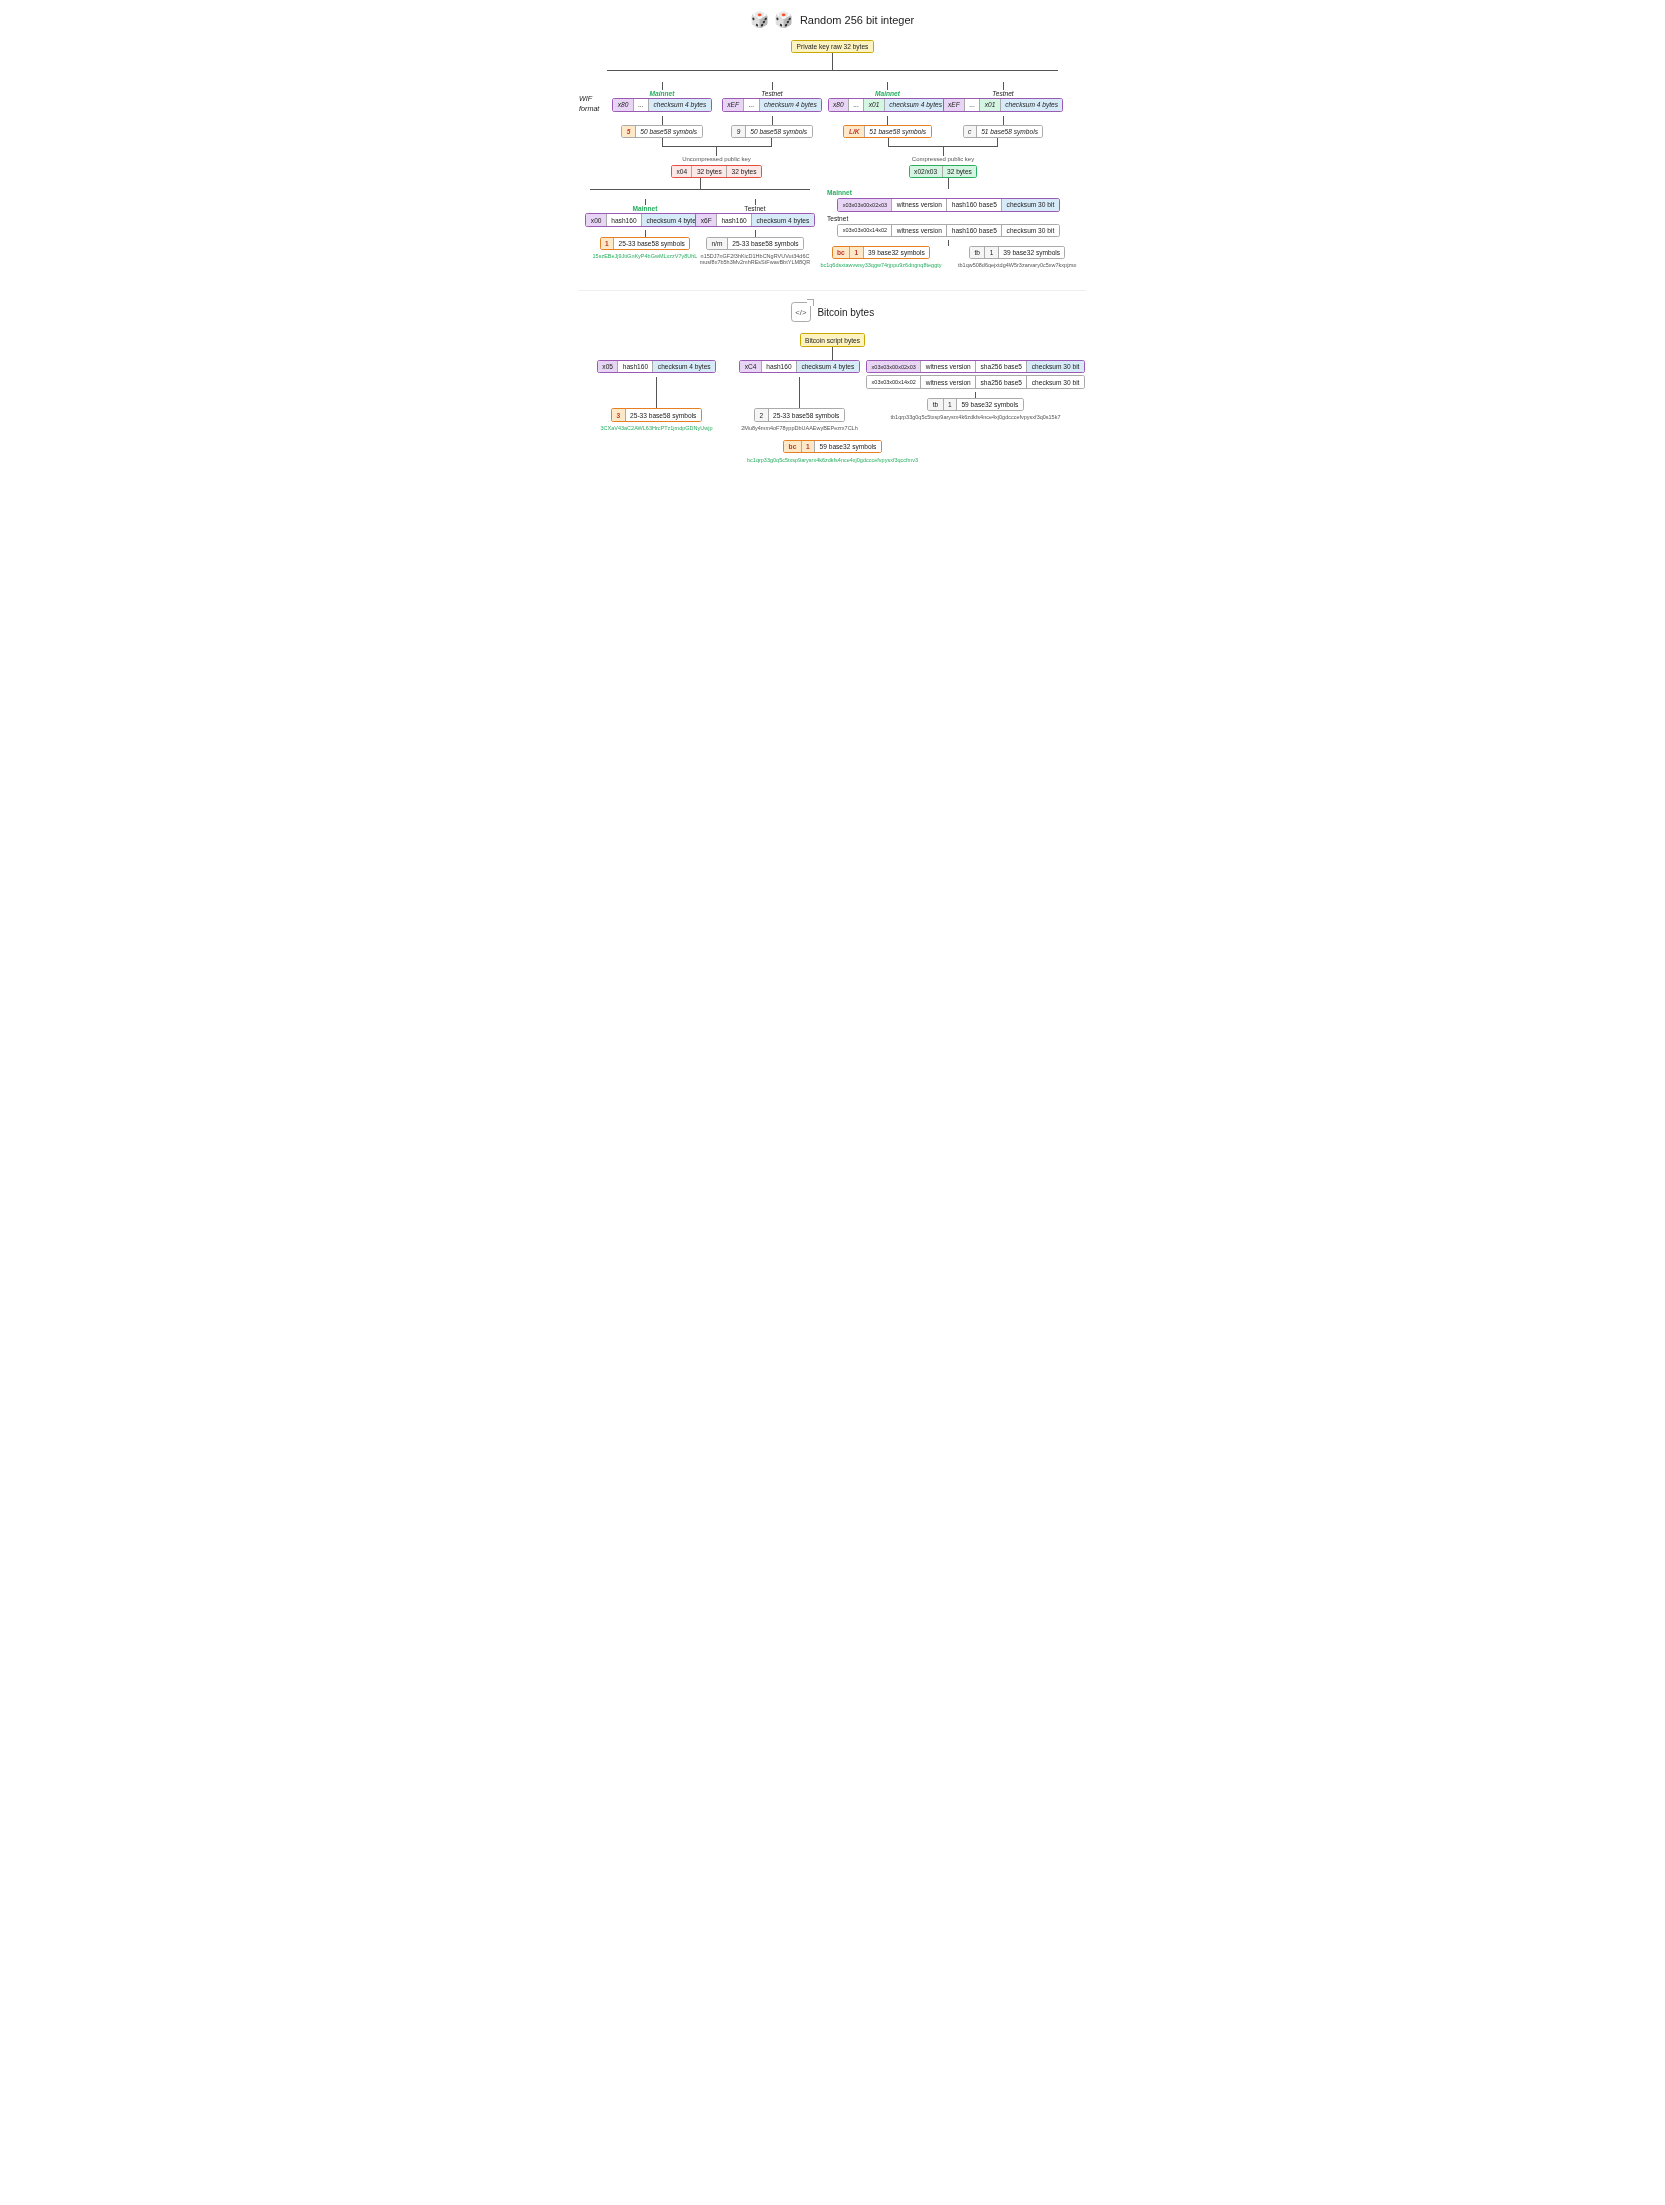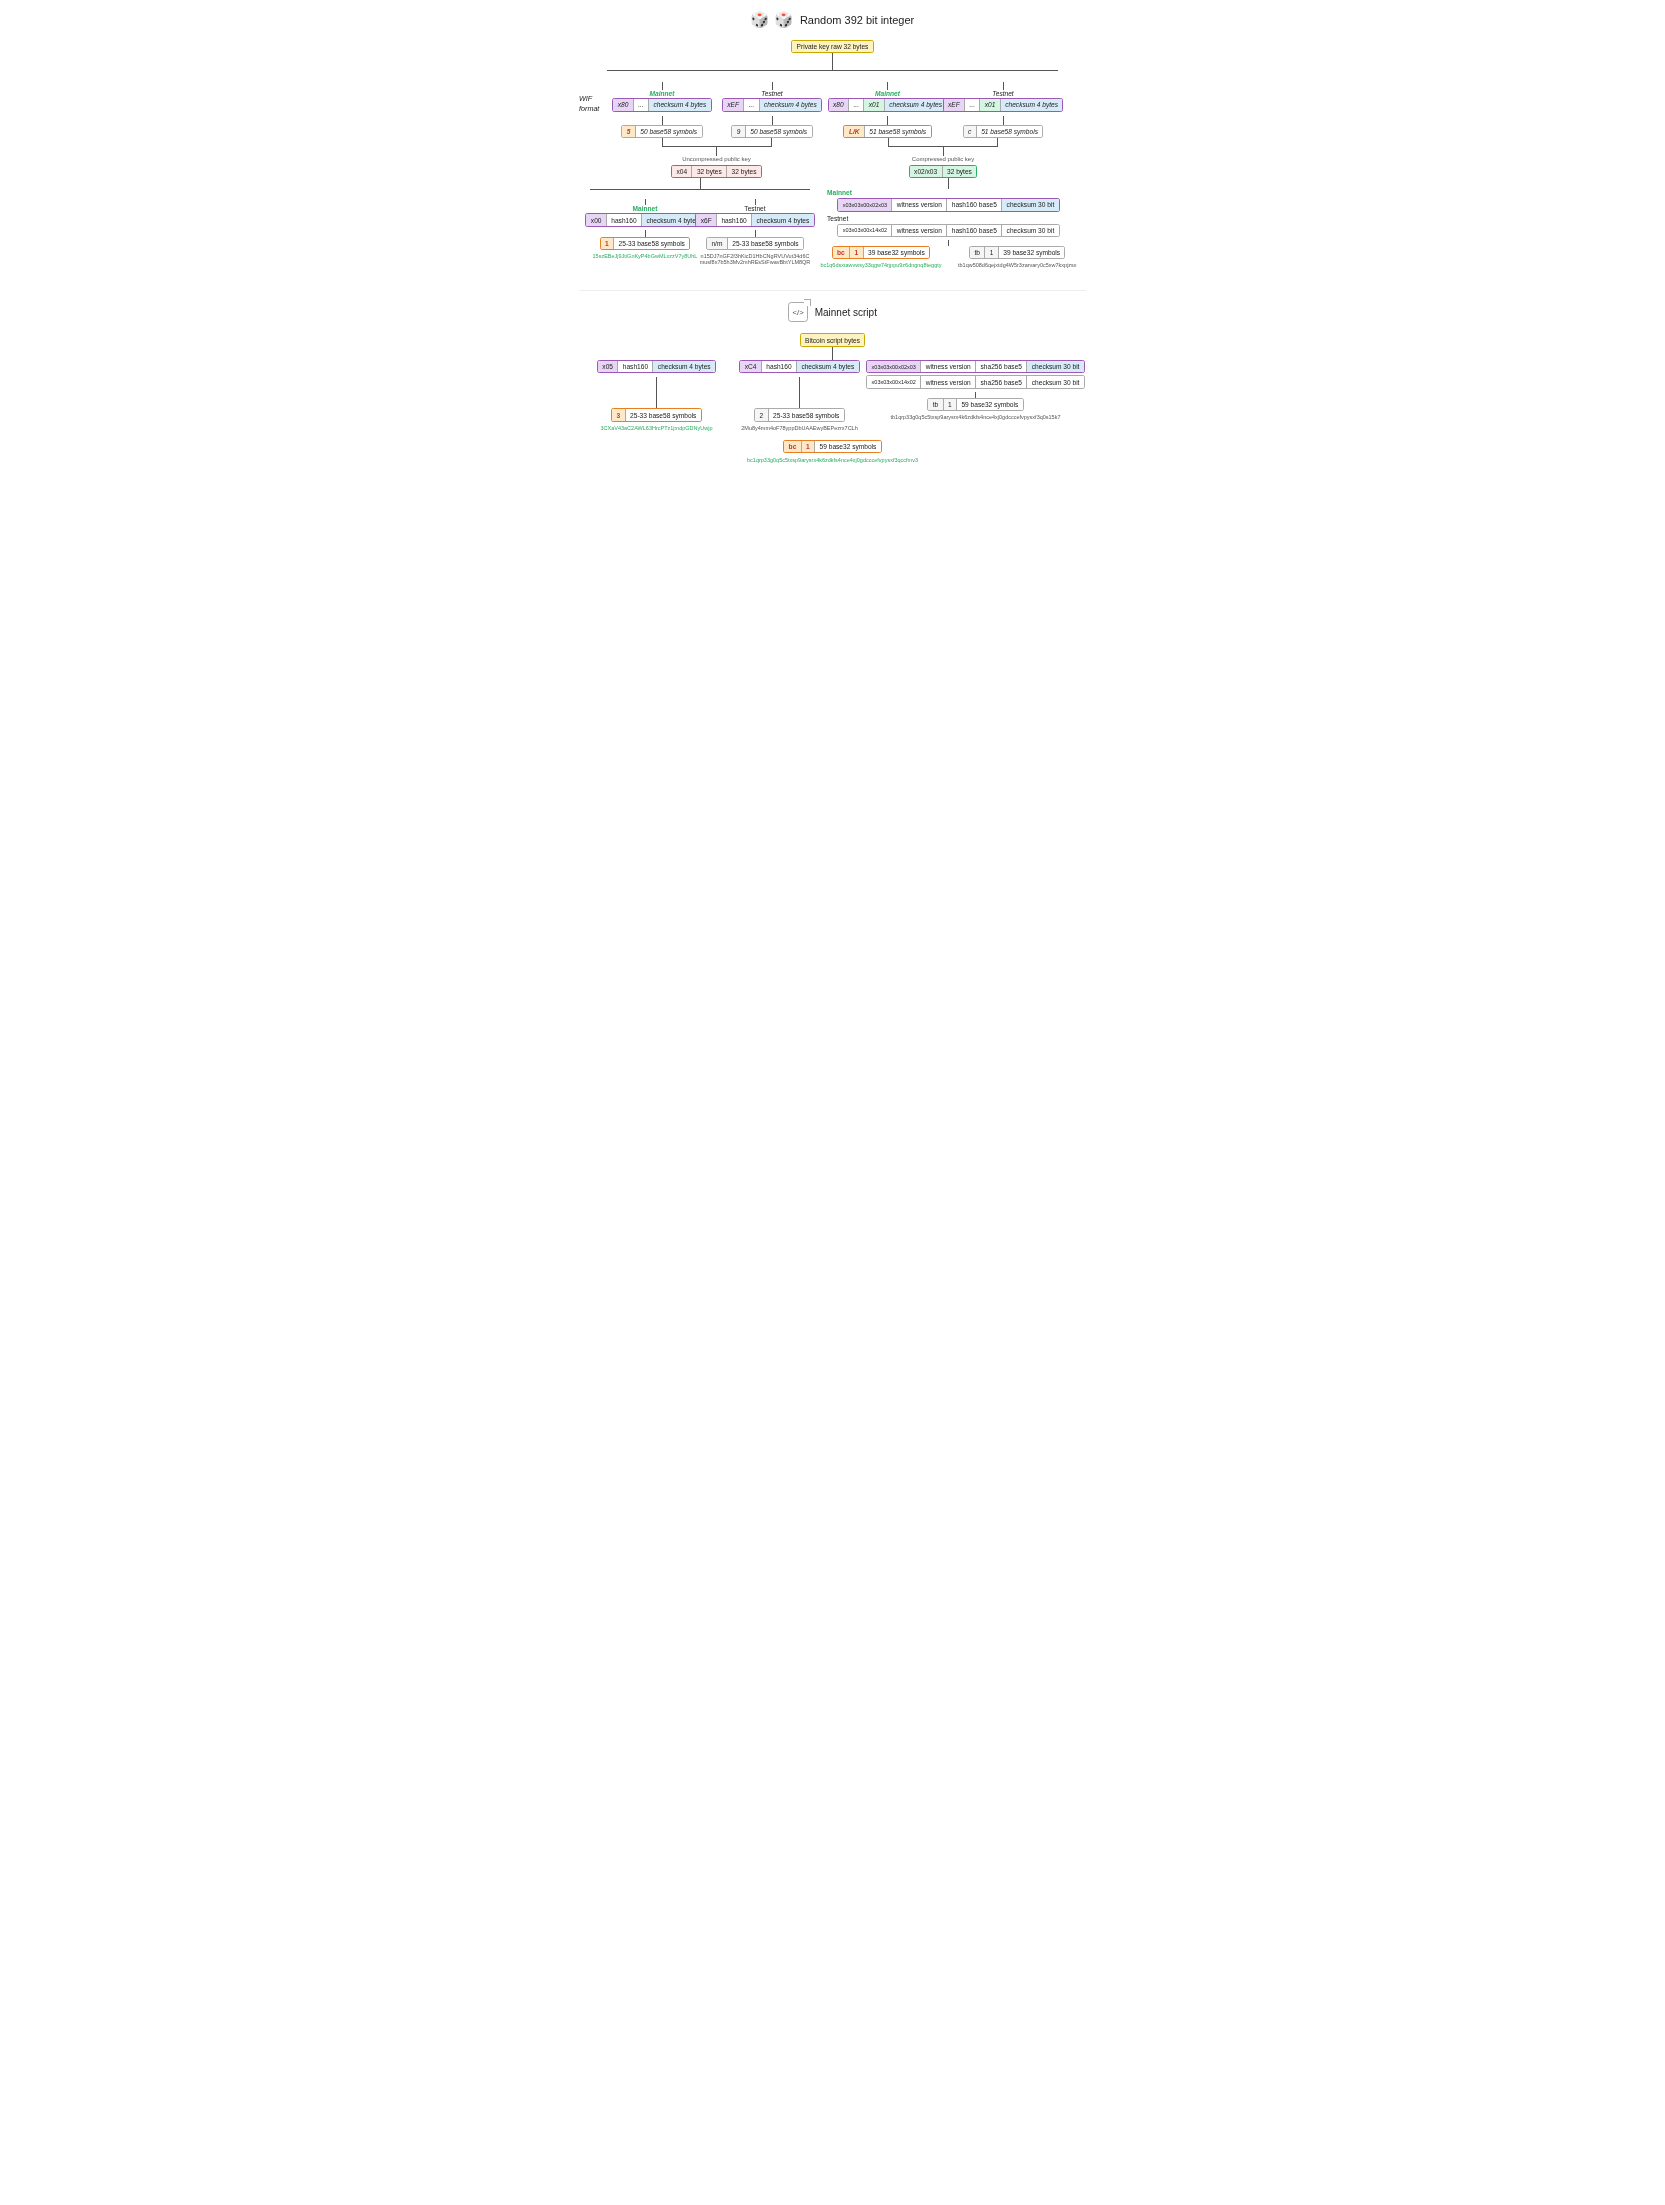--- a/index.html
+++ b/index.html
@@ -47,21 +47,21 @@
     .cell-red    { background: #fde8e8; }
     .cell-yellow { background: #fdf3c0; }
     .cell-gray   { background: #f5f5f5; }
     .cell-white  { background: #fff; }
   </style>
 </head>
 <body>
 
 <div style="text-align:center; margin-bottom:11px; display:flex; align-items:center; justify-content:center; gap:6.6px;">
   <span style="font-size:15.4px;">🎲 🎲</span>
-  <span style="font-size:11px; font-weight:400;">Random 392 bit integer</span>
+  <span style="font-size:11px; font-weight:400;">Random 256 bit integer</span>
 </div>
 
 <div style="display:flex; justify-content:center; margin-bottom:0;">
   <div class="combo-box" style="border-color:#c8a800;">
     <div class="combo-cell cell-yellow">Private key raw 32 bytes</div>
   </div>
 </div>
 
 <div style="display:flex; justify-content:center; margin:0;">
   <div style="width:0.8px; height:16.5px; background:#555;"></div>
@@ -263,21 +263,21 @@
   </div>
 </div>
 
 <div style="margin-top:22px; border-top:0.6px solid #eee; padding-top:11px;">
 
   <div style="display:flex; align-items:center; justify-content:center; gap:6.6px; margin-bottom:11px;">
     <div style="width:20px; height:20px; border:1.1px solid #aaa; border-radius:3.3px; display:flex; align-items:center; justify-content:center; font-size:7.7px; color:#555; position:relative;">
       <span>&lt;/&gt;</span>
       <div style="position:absolute; top:-3.9px; right:-3.9px; width:6.6px; height:6.6px; background:#fff; border-right:1.1px solid #aaa; border-top:1.1px solid #aaa;"></div>
     </div>
-    <span style="font-size:10px;">Mainnet script</span>
+    <span style="font-size:10px;">Bitcoin bytes</span>
   </div>
 
   <div style="display:flex; justify-content:center; margin-bottom:0;">
     <div class="combo-box" style="border-color:#c8a800;">
       <div class="combo-cell cell-yellow">Bitcoin script bytes</div>
     </div>
   </div>
 
   <div style="display:flex; justify-content:center;">
     <div style="width:0.8px; height:13.2px; background:#555;"></div>

